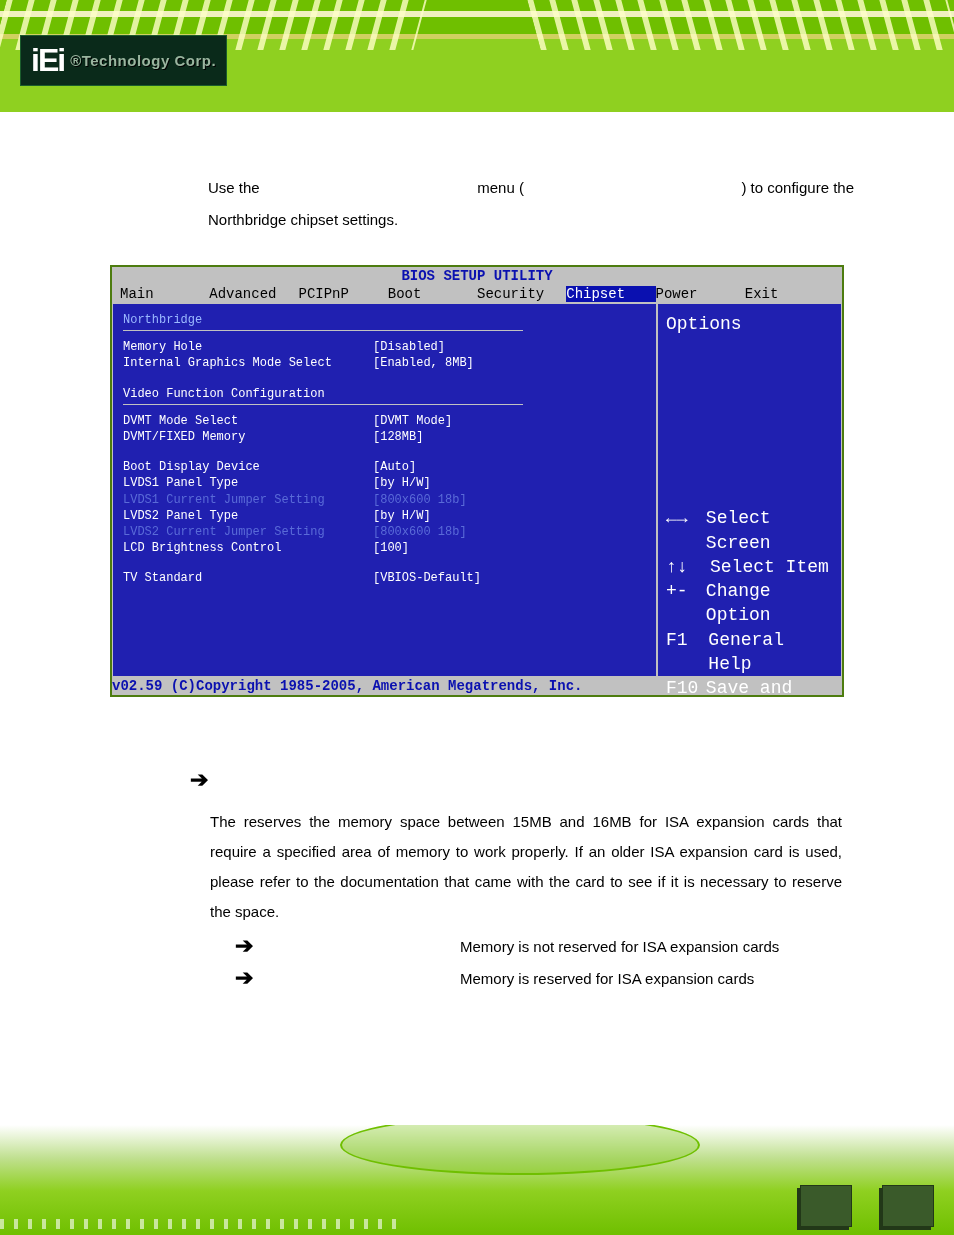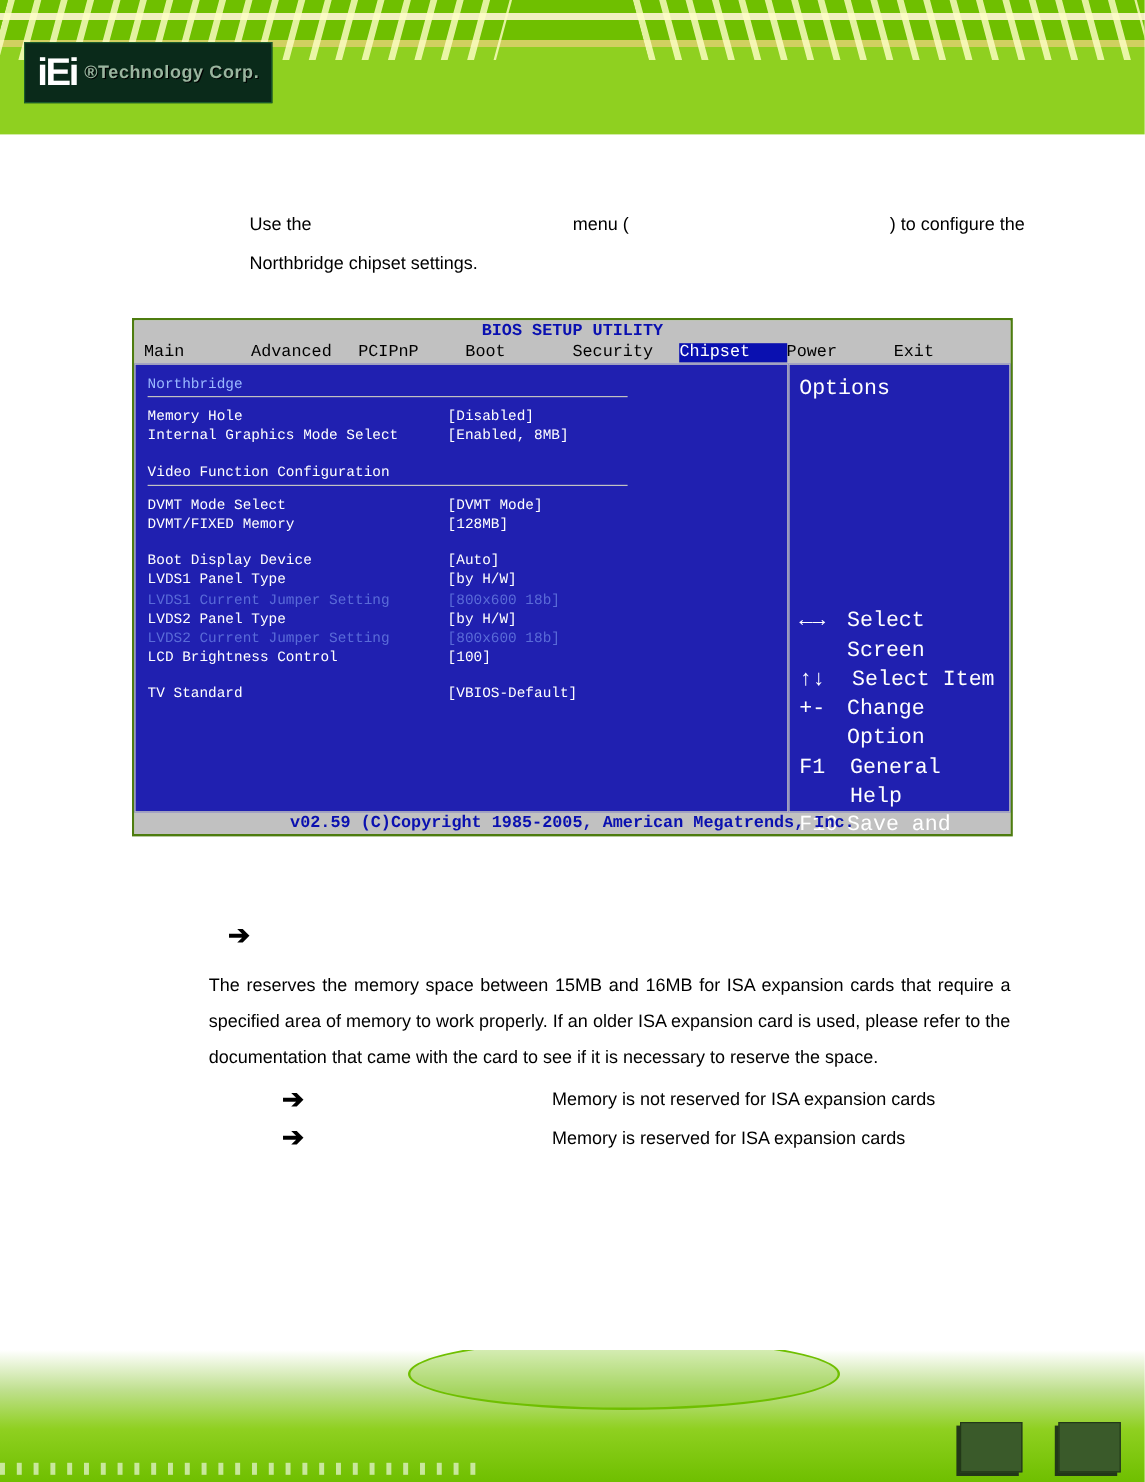--- a/index.html
+++ b/index.html
@@ -150,35 +150,34 @@
     line-height: 1.35;
   }
   .bios-right .keys { margin-top: 170px; }
   .bios-right .krow { display: flex; }
   .bios-right .krow .kk { width: 44px; }
   .bios-foot {
     background: #c1c1c1;
     color: #0a10b0;
     font-family: "Courier New", monospace;
     font-size: 14px;
-    text-align: center;
     padding: 0;
     font-weight: bold;
     line-height: 18px;
   }
 
   
   .sec-arrow {
     margin-top: 70px;
     margin-left: 100px;
     font-size: 22px;
     font-weight: bold;
   }
   .sec-body {
-    margin: 14px 22px 0 84px;
+    margin: 14px 22px 0 120px;
     font-size: 15px;
     line-height: 2.0;
     text-align: justify;
   }
   .opt-row {
     display: flex;
     align-items: center;
     margin-top: 6px;
     margin-left: 145px;
   }

